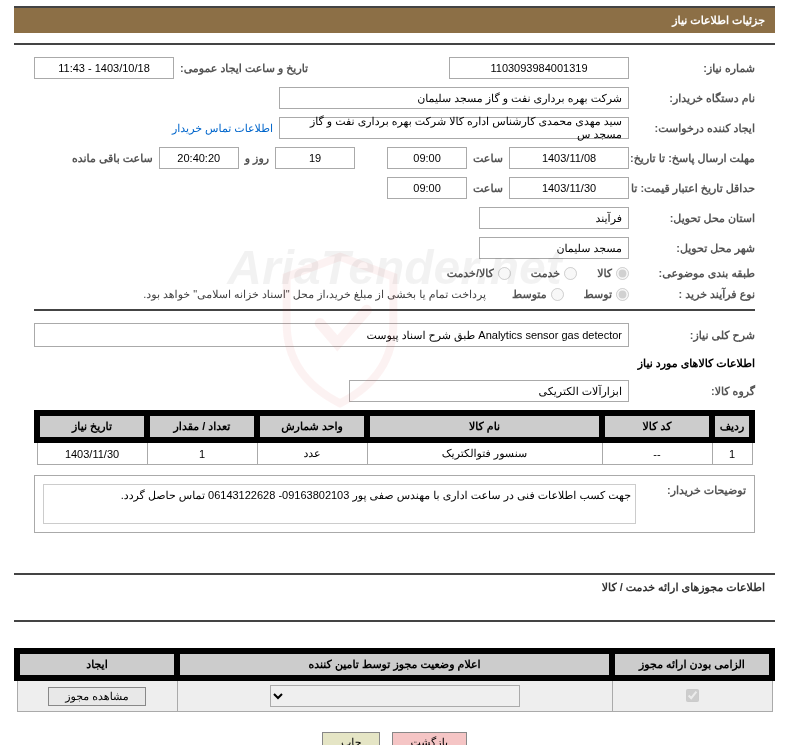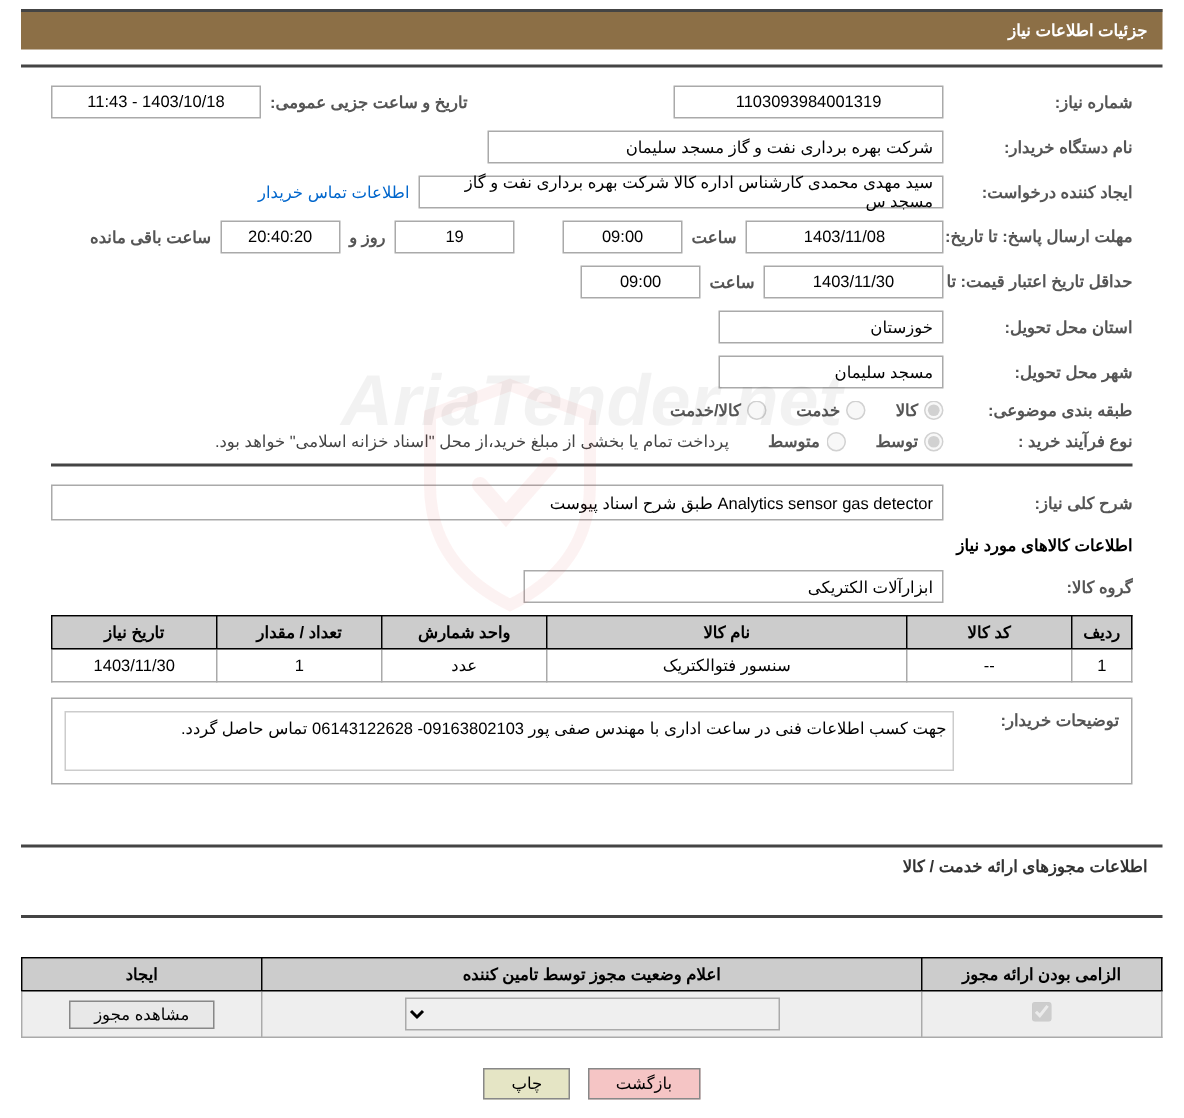--- a/index.html
+++ b/index.html
@@ -92,21 +92,21 @@
       margin: 10px 0;
       text-align: right;
     }
     table {
       width: 100%;
       border-collapse: collapse;
       margin-top: 6px;
     }
     th {
       background: #ccc;
-      border: 1px solid #000000;
+      border: 6px solid #000000;
       padding: 4px;
       font-size: 11px;
       font-weight: bold;
     }
     td {
       border: 1px solid #aaa;
       padding: 4px;
       text-align: center;
       font-size: 11px;
     }
@@ -177,57 +177,57 @@
 </svg>
 
 <div class="header-bar">جزئیات اطلاعات نیاز</div>
 
 <div class="content-frame">
 
   <div class="row">
     <span class="label label-w">شماره نیاز:</span>
     <span class="field" style="width:180px">1103093984001319</span>
     <span style="flex:1"></span>
-    <span class="label">تاریخ و ساعت جزیی عمومی:</span>
+    <span class="label">تاریخ و ساعت ایجاد عمومی:</span>
     <span class="field" style="width:140px">1403/10/18 - 11:43</span>
   </div>
 
   <div class="row">
     <span class="label label-w">نام دستگاه خریدار:</span>
-    <span class="field" style="width:304px; justify-content:flex-start">شرکت بهره برداری نفت و گاز مسجد سلیمان</span>
+    <span class="field" style="width:350px; justify-content:flex-start">شرکت بهره برداری نفت و گاز مسجد سلیمان</span>
   </div>
 
   <div class="row">
     <span class="label label-w">ایجاد کننده درخواست:</span>
     <span class="field" style="width:350px; justify-content:flex-start">سید مهدی محمدی کارشناس اداره کالا  شرکت بهره برداری نفت و گاز مسجد س</span>
     <span class="link">اطلاعات تماس خریدار</span>
   </div>
 
   <div class="row">
     <span class="label label-w" style="line-height:1.3">مهلت ارسال پاسخ: تا تاریخ:</span>
-    <span class="field" style="width:132px">1403/11/08</span>
+    <span class="field" style="width:120px">1403/11/08</span>
     <span class="label">ساعت</span>
     <span class="field" style="width:80px">09:00</span>
     <span style="width:20px"></span>
     <span class="field" style="width:80px">19</span>
     <span class="label">روز و</span>
     <span class="field" style="width:80px">20:40:20</span>
     <span class="label">ساعت باقی مانده</span>
   </div>
 
   <div class="row">
     <span class="label label-w" style="line-height:1.3">حداقل تاریخ اعتبار قیمت: تا تاریخ:</span>
     <span class="field" style="width:120px">1403/11/30</span>
     <span class="label">ساعت</span>
     <span class="field" style="width:80px">09:00</span>
   </div>
 
   <div class="row">
     <span class="label label-w">استان محل تحویل:</span>
-    <span class="field" style="width:150px; justify-content:flex-start">خوزستان</span>
+    <span class="field" style="width:150px; justify-content:flex-start">فرآیند</span>
   </div>
 
   <div class="row">
     <span class="label label-w">شهر محل تحویل:</span>
     <span class="field" style="width:150px; justify-content:flex-start">مسجد سلیمان</span>
   </div>
 
   <div class="row">
     <span class="label label-w">طبقه بندی موضوعی:</span>
     <div class="radio-group">

